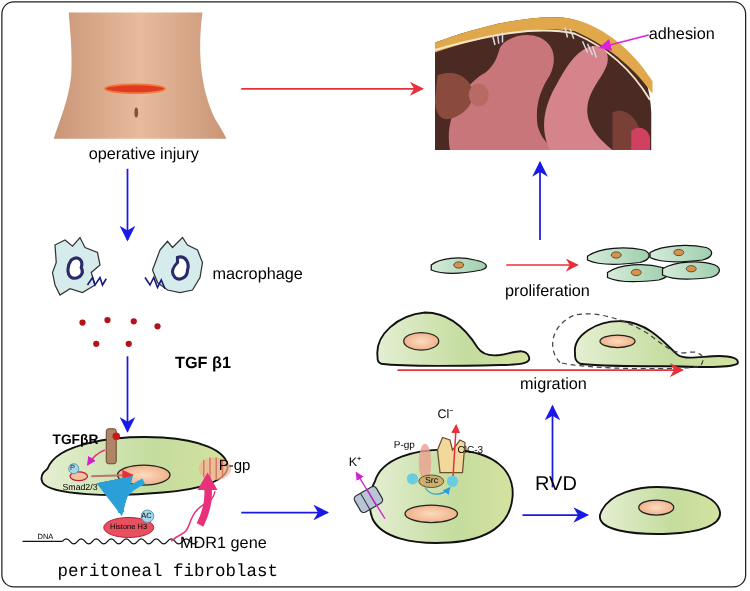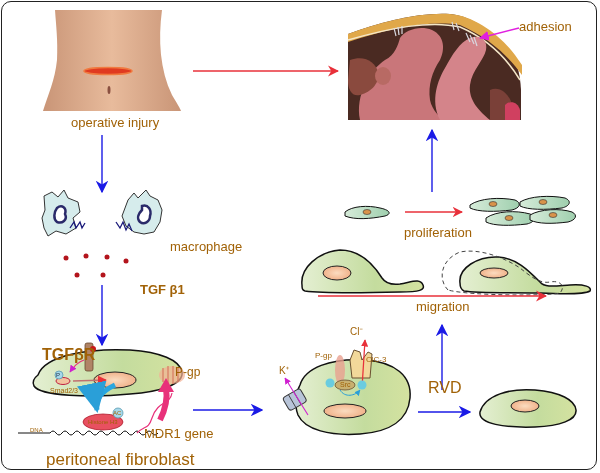--- a/index.html
+++ b/index.html
@@ -1,19 +1,19 @@
 <!DOCTYPE html>
 <html><head>
 <meta charset="utf-8">
 <style>
   html, body { margin: 0; padding: 0; background: #ffffff; }
   body { width: 600px; height: 473px; position: relative; overflow: hidden; font-family: "Liberation Sans", sans-serif; }
   .frame { position: absolute; left: 1px; top: 1px; width: 596px; height: 469px; border: 1.5px solid #222; border-radius: 10px; box-sizing: border-box; }
   svg { position: absolute; left: 0; top: 0; }
-  .lbl { position: absolute; color: #a16207; white-space: nowrap; line-height: 1; }
+  .lbl { position: absolute; color: #000000; white-space: nowrap; line-height: 1; }
 </style>
 </head>
 <body>
 
 <div class="frame"></div>
 
 <svg width="600" height="473" viewBox="0 0 600 473">
   <defs>
     <linearGradient id="skin" x1="0" y1="0" x2="1" y2="0">
       <stop offset="0" stop-color="#c99577"></stop>
@@ -175,31 +175,31 @@
     <ellipse cx="337" cy="273" rx="14" ry="7" fill="url(#nuc)" stroke="#222" stroke-width="1"></ellipse>
     <path d="M460,283 C458,268 478,256 498,257 C516,258 528,270 540,282 C545,288 555,286 570,285 C585,284 592,287 590,291 C585,294 560,294 540,293 C510,293 475,293 464,291 C460,289 460,286 460,283 Z" fill="url(#cellg)" stroke="#111" stroke-width="1.5"></path>
     <ellipse cx="494" cy="273" rx="14" ry="5" fill="url(#nuc)" stroke="#222" stroke-width="1"></ellipse>
     <path d="M448,290 C438,280 440,260 460,252 C480,248 505,258 520,268 C530,276 540,284 550,282 C560,280 566,286 560,293 C550,296 470,296 448,290 Z" fill="none" stroke="#444" stroke-width="1" stroke-dasharray="4,3"></path>
     <line x1="318" y1="296" x2="546" y2="296" stroke="#e8303a" stroke-width="1.4" marker-end="url(#redhead)"></line>
   </g>
 </svg>
 
 <span class="lbl" style="left:71px; top:116px; font-size:13px;">operative injury</span>
 <span class="lbl" style="left:519px; top:20px; font-size:13px;">adhesion</span>
-<span class="lbl" style="left:170px; top:212px; font-size:13px;margin-top:28px;">macrophage</span>
+<span class="lbl" style="left:170px; top:212px; font-size:13px;">macrophage</span>
 <span class="lbl" style="left:140px; top:262px; font-size:13px; font-weight:bold;margin-top:21px;">TGF β1</span>
-<span class="lbl" style="left:42px; top:347px; font-size:16px; font-weight:bold;">TGFβR</span>
+<span class="lbl" style="left:42px; top:347px; font-size:11px; font-weight:bold;">TGFβR</span>
 <span class="lbl" style="left:56px; top:372px; font-size:6px; color:#234;">P</span>
 <span class="lbl" style="left:50px; top:387px; font-size:7px;">Smad2/3</span>
 <span class="lbl" style="left:88px; top:419px; font-size:6px;">Histone H3</span>
 <span class="lbl" style="left:113px; top:410px; font-size:6px;">AC</span>
 <span class="lbl" style="left:30px; top:427px; font-size:6px;">DNA</span>
 <span class="lbl" style="left:144px; top:427px; font-size:13px;">MDR1 gene</span>
 <span class="lbl" style="left:175px; top:366px; font-size:12px;">P-gp</span>
-<span class="lbl" style="left:46px; top:451px; font-size:17px;">peritoneal fibroblast</span>
+<span class="lbl" style="left:46px; top:451px; font-size:14px;font-family:Liberation Mono, monospace;">peritoneal fibroblast</span>
 <span class="lbl" style="left:279px; top:366px; font-size:10px;">K⁺</span>
 <span class="lbl" style="left:350px; top:327px; font-size:10px;">Cl⁻</span>
 <span class="lbl" style="left:315px; top:352px; font-size:8px;">P-gp</span>
 <span class="lbl" style="left:366px; top:356px; font-size:8px;">ClC-3</span>
 <span class="lbl" style="left:340px; top:381px; font-size:7px;">Src</span>
 <span class="lbl" style="left:428px; top:380px; font-size:16px;">RVD</span>
 <span class="lbl" style="left:404px; top:226px; font-size:13px;">proliferation</span>
 <span class="lbl" style="left:416px; top:300px; font-size:13px;text-align:center;">migration</span>
 
 </body></html>

